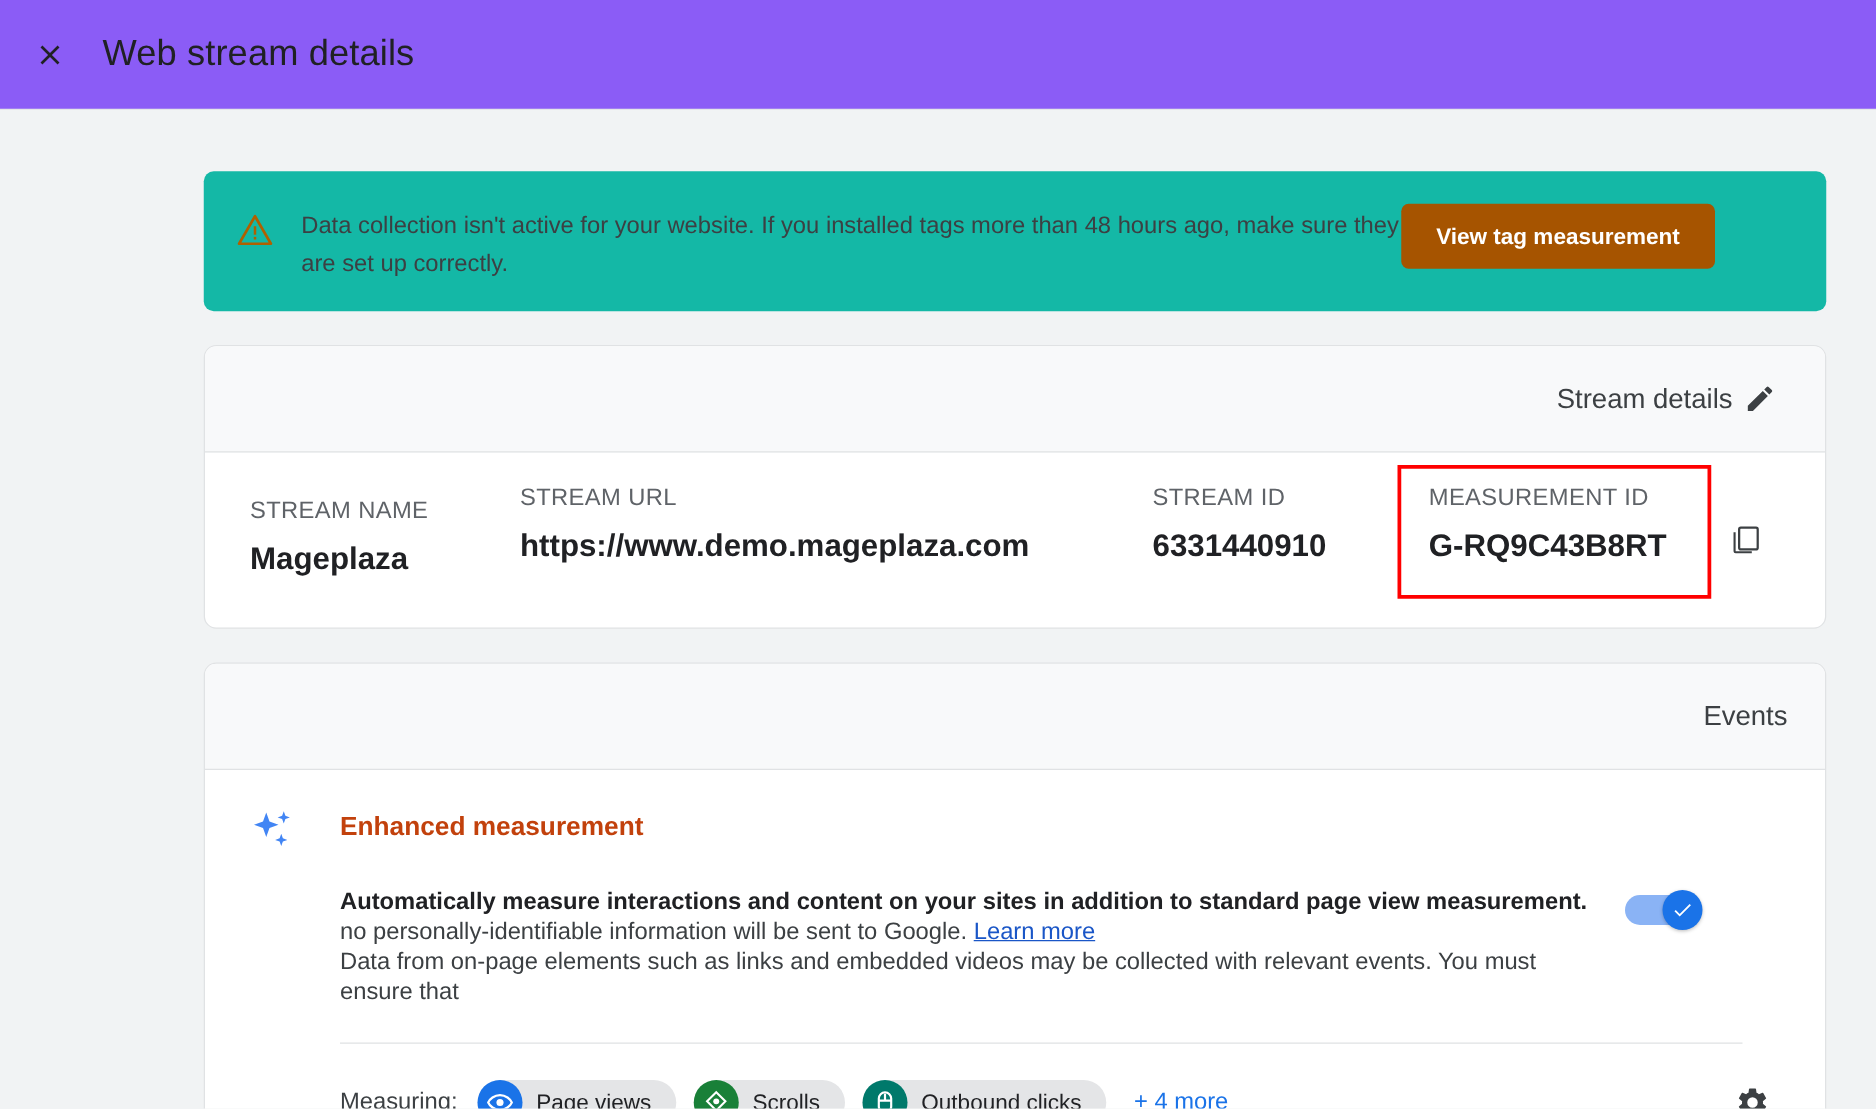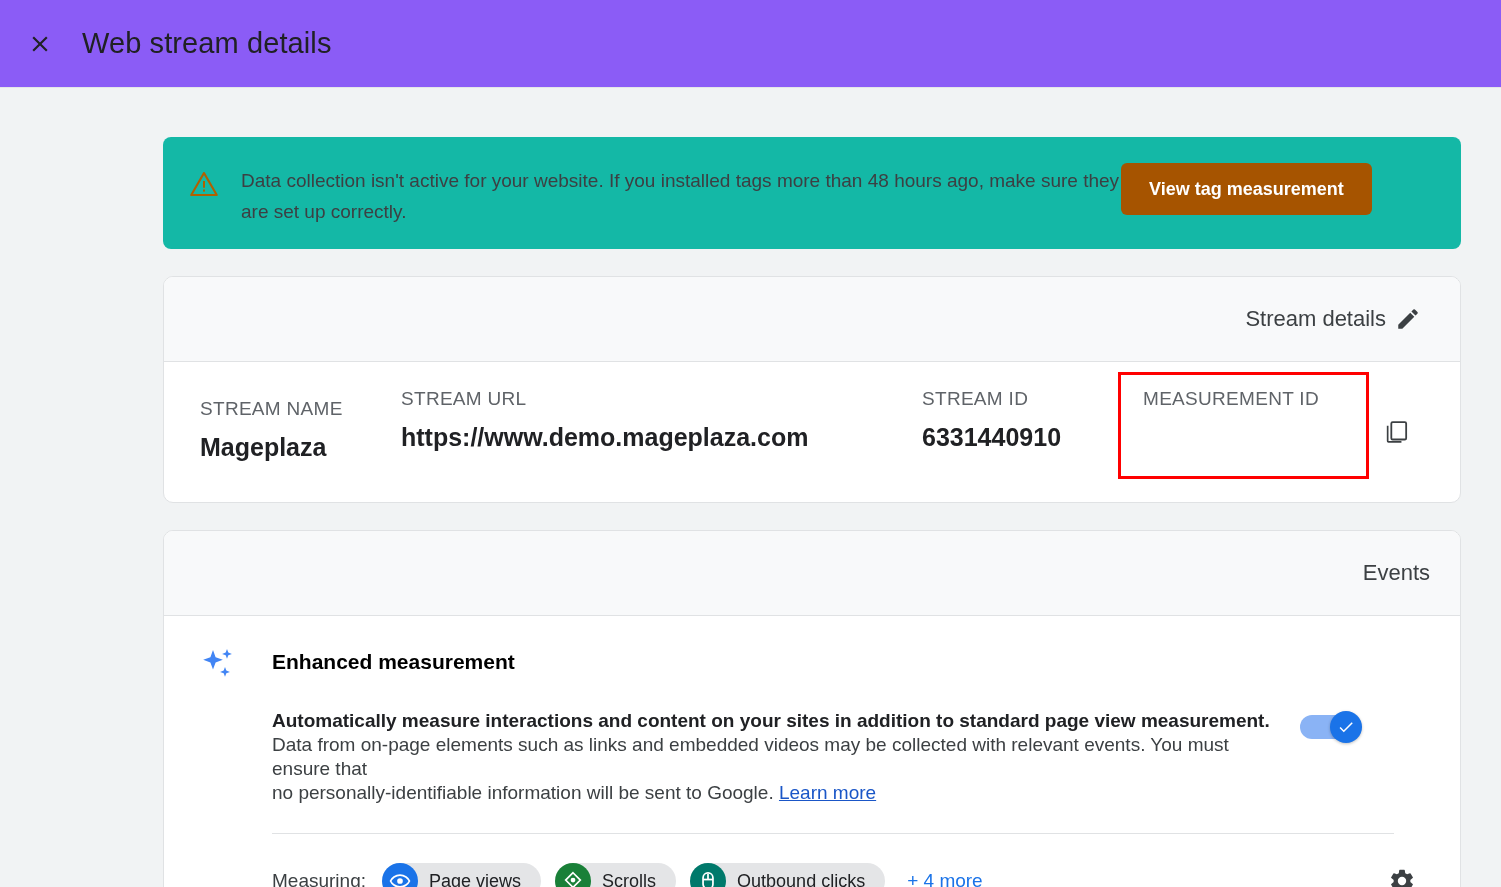--- a/index.html
+++ b/index.html
@@ -149,21 +149,21 @@
     white-space: nowrap;
   }
   .field-value {
     font-size: 25px;
     font-weight: 700;
     color: #202124;
     margin-top: 13px;
     white-space: nowrap;
   }
   .f-name  { left: 36px;   top: 36px; }
-  .f-url   { left: 237px;  top: 26px; }
+  .f-url   { left: 252px;  top: 26px; }
   .f-id    { left: 758px;  top: 26px; }
   .f-mid   { left: 979px;  top: 26px; }
 
   .highlight-box {
     position: absolute;
     left: 954px;
     top: 10px;
     width: 251px;
     height: 107px;
     border: 3px solid #ff0000;
@@ -184,21 +184,21 @@
     align-items: flex-start;
   }
   .em-sparkle {
     flex: 0 0 auto;
     width: 40px;
     margin-top: 2px;
   }
   .em-heading {
     font-size: 21px;
     font-weight: 700;
-    color: #000000;
+    color: #c2410c;
     margin-left: 32px;
     margin-top: 4px;
   }
   .em-desc-row {
     display: flex;
     align-items: flex-start;
     margin-top: 23px;
   }
   .em-desc {
     flex: 1 1 auto;
@@ -356,20 +356,21 @@
           <div class="field-value">https://www.demo.mageplaza.com</div>
         </div>
 
         <div class="field f-id">
           <div class="field-label">STREAM ID</div>
           <div class="field-value">6331440910</div>
         </div>
 
         <div class="field f-mid">
           <div class="field-label">MEASUREMENT ID</div>
+          <div class="field-value">G-RQ9C43B8RT</div>
         </div>
 
         <div class="highlight-box"></div>
 
         <div class="icon-btn copy-btn">
           <svg width="27" height="27" viewBox="0 0 24 24">
             <path d="M4 6H2.5v13.5A1.5 1.5 0 0 0 4 21h11.5v-1.5H4V6z" fill="#3c4043"></path>
             <rect x="6.5" y="2.8" width="13.2" height="15.4" rx="1.2" fill="none" stroke="#3c4043" stroke-width="1.6"></rect>
           </svg>
         </div>
@@ -389,22 +390,22 @@
               <path d="M27 1 L28.3 4.6 L31.9 5.9 L28.3 7.2 L27 10.8 L25.7 7.2 L22.1 5.9 L25.7 4.6 Z" fill="#4285f4"></path>
               <path d="M25 19 L26.3 22.6 L29.9 23.9 L26.3 25.2 L25 28.8 L23.7 25.2 L20.1 23.9 L23.7 22.6 Z" fill="#4285f4"></path>
             </svg>
           </div>
           <div class="em-heading">Enhanced measurement</div>
         </div>
 
         <div class="em-desc-row">
           <div class="em-desc">
             <div class="em-line-bold">Automatically measure interactions and content on your sites in addition to standard page view measurement.</div>
+            <div class="em-line"><span>no personally-identifiable information will be sent to Google.</span> <span class="em-link">Learn more</span></div>
             <div class="em-line">Data from on-page elements such as links and embedded videos may be collected with relevant events. You must ensure that</div>
-            <div class="em-line"><span>no personally-identifiable information will be sent to Google.</span> <span class="em-link">Learn more</span></div>
           </div>
           <div class="toggle">
             <div class="toggle-track"></div>
             <div class="toggle-knob">
               <svg width="18" height="18" viewBox="0 0 24 24">
                 <path d="M9 16.2 4.8 12l-1.4 1.4L9 19 21 7l-1.4-1.4z" fill="#ffffff"></path>
               </svg>
             </div>
           </div>
         </div>

